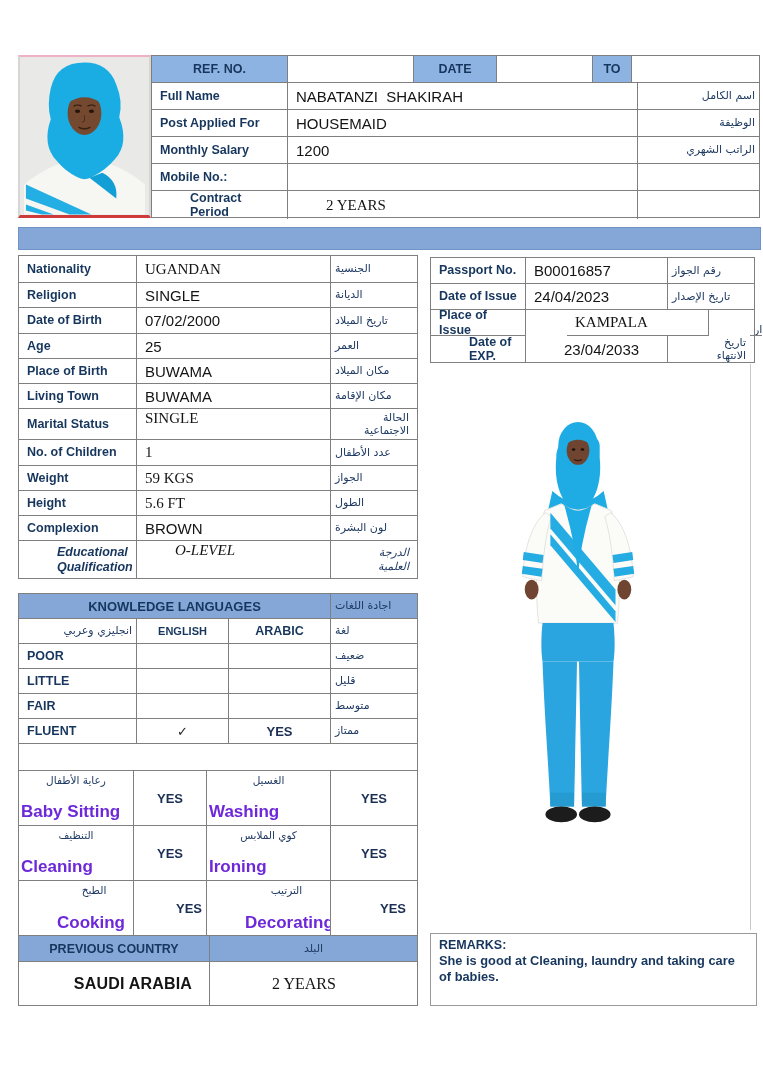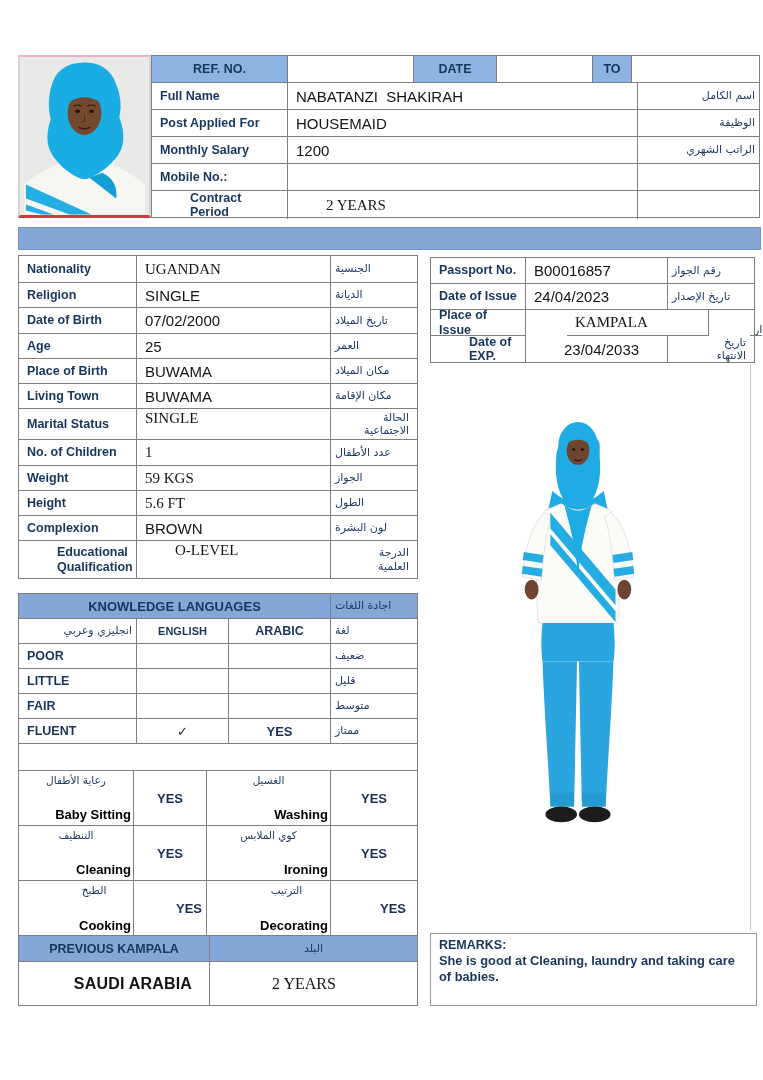--- a/index.html
+++ b/index.html
@@ -39,21 +39,21 @@
 
   .sep-band{position:absolute; left:18px; top:227px; width:743px; height:23px;
     background:#84a7d8; border:1px solid #6f93c6; box-sizing:border-box;}
 
   .fullbody{position:absolute; left:497px; top:418px; width:162px; height:424px;}
   .fullbody svg{display:block; width:100%; height:100%;}
   .photo-col-line{position:absolute; left:750px; top:364px; width:1px; height:566px; background:#c7c7c7;}
 
   .skill-cell{flex-direction:column; justify-content:space-between; padding:3px 2px;}
   .skill-ar{font-family:"DejaVu Sans", sans-serif; font-size:10.5px; color:#1f3a63; direction:rtl; text-align:center; width:100%;}
-  .skill-en{font-weight:bold; font-size:13px; color:#000000; text-align:right; width:100%;}
+  .skill-en{font-weight:bold; font-size:17px; color:#6d28d9; text-align:left; width:100%;}
 
   .remarks{
     position:absolute; left:430px; top:933px; width:327px; height:73px; box-sizing:border-box;
     border:1px solid #9a9a9a; padding:4px 8px; background:#fff;
   }
   .remarks .rt{font-weight:bold; font-size:12.5px; color:#17365d; margin:0 0 1px 0;}
   .remarks .rb{font-weight:bold; font-size:12.8px; color:#17365d; line-height:1.25;}
 
   .check{font-size:13px; color:#222; font-weight:normal;}
   .country{font-size:16px; font-weight:600; letter-spacing:0.2px; color:#141414;}
@@ -169,21 +169,21 @@
     <div class="trow" style="grid-template-columns:118px 194px auto; height:25px;">
       <div class="cell lbl">Height</div>
       <div class="cell val serif">5.6 FT</div>
       <div class="cell ar">الطول</div>
     </div>
     <div class="trow" style="grid-template-columns:118px 194px auto; height:25px;">
       <div class="cell lbl">Complexion</div>
       <div class="cell val">BROWN</div>
       <div class="cell ar">لون البشرة</div>
     </div>
-    <div class="trow" style="grid-template-columns:118px 194px auto; height:37px;">
+    <div class="trow" style="grid-template-columns:118px 194px auto; height:37px;font-style:italic;">
       <div class="cell lbl">Educational Qualification</div>
       <div class="cell val serif" style="align-items:flex-start;">O-LEVEL</div>
       <div class="cell ar">الدرجة العلمية</div>
     </div>
   </div>
 
   <div class="tbl" style="left:430px; top:257px; width:325px;">
     <div class="trow" style="grid-template-columns:95px 142px auto; height:26px;">
       <div class="cell lbl">Passport No.</div>
       <div class="cell val">B00016857</div>
@@ -315,21 +315,21 @@
       <div class="cell skill-cell">
         <span class="skill-ar">الترتيب</span>
         <span class="skill-en">Decorating</span>
       </div>
       <div class="cell yescell">YES</div>
     </div>
   </div>
 
   <div class="tbl" style="left:18px; top:935px; width:400px;">
     <div class="trow" style="grid-template-columns:191px auto; height:26px;">
-      <div class="cell band ctr" style="font-weight:bold; font-size:12.5px; color:#17365d;">PREVIOUS KAMPALA</div>
+      <div class="cell band ctr" style="font-weight:bold; font-size:12.5px; color:#17365d;">PREVIOUS COUNTRY</div>
       <div class="cell band ar ctr" style="justify-content:center;">البلد</div>
     </div>
     <div class="trow" style="grid-template-columns:191px auto; height:43px;gap:44px;">
       <div class="cell ctr country">SAUDI ARABIA</div>
       <div class="cell val serif" style="font-size:16px; padding-left:18px;">2 YEARS</div>
     </div>
   </div>
 
   <div class="remarks">
     <div class="rt">REMARKS:</div>

